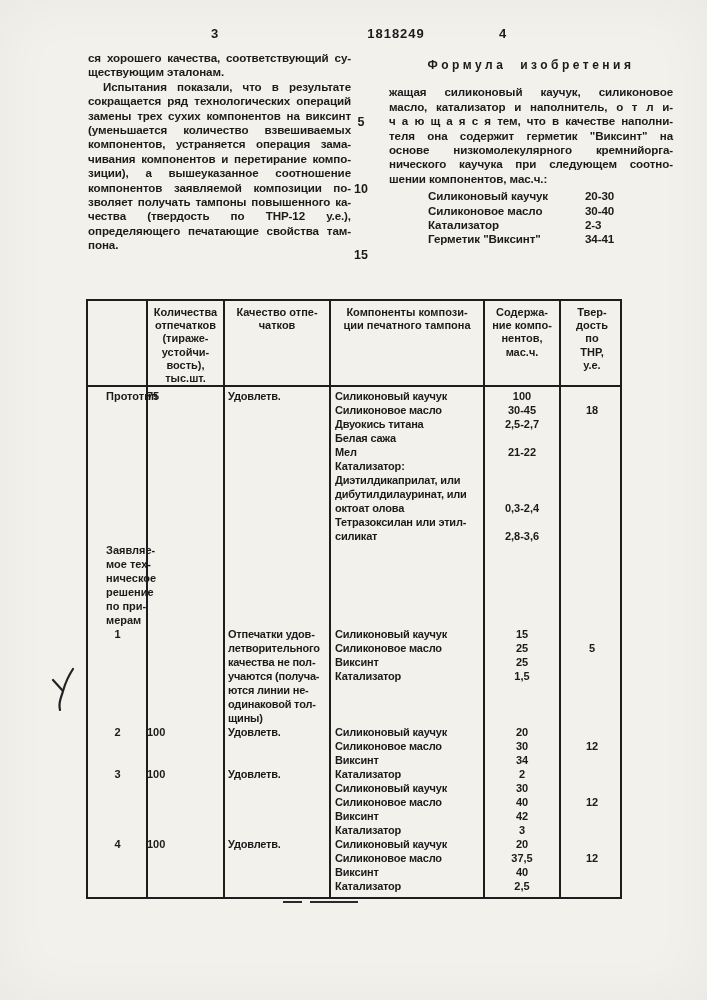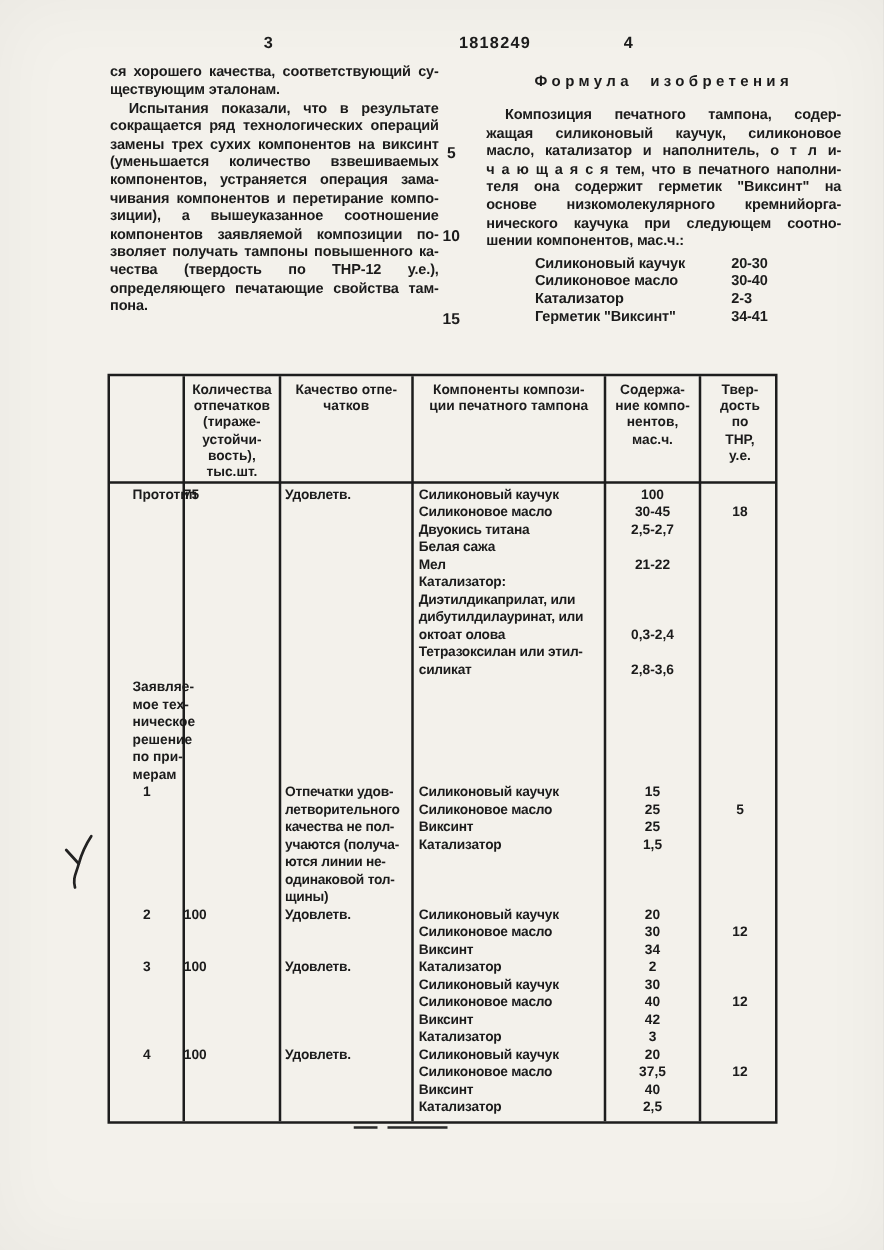--- a/index.html
+++ b/index.html
@@ -104,24 +104,23 @@
 
   <div class="line-numbers" id="lineNums">
       <div>5</div>
       <div>10</div>
       <div>15</div>
     </div>
 
   <div class="col-right">
     <div class="formula-heading">Формула изобретения</div>
     <div id="rightPara">
-        <div class="ln ind">Композиция печатного тампона, содер-</div>
         <div class="ln">жащая силиконовый каучук, силиконовое</div>
         <div class="ln">масло, катализатор и наполнитель, о т л и-</div>
-        <div class="ln">ч а ю щ а я с я  тем, что в печатного наполни-</div>
+        <div class="ln">ч а ю щ а я с я  тем, что в качестве наполни-</div>
         <div class="ln">теля она содержит герметик "Виксинт" на</div>
         <div class="ln">основе низкомолекулярного кремнийорга-</div>
         <div class="ln">нического каучука при следующем соотно-</div>
         <div class="ln last">шении компонентов, мас.ч.:</div>
       </div>
     <div class="formula-list" id="formulaList">
         <div class="f-row">
           <span class="f-name">Силиконовый каучук</span>
           <span class="f-val">20-30</span>
         </div>

